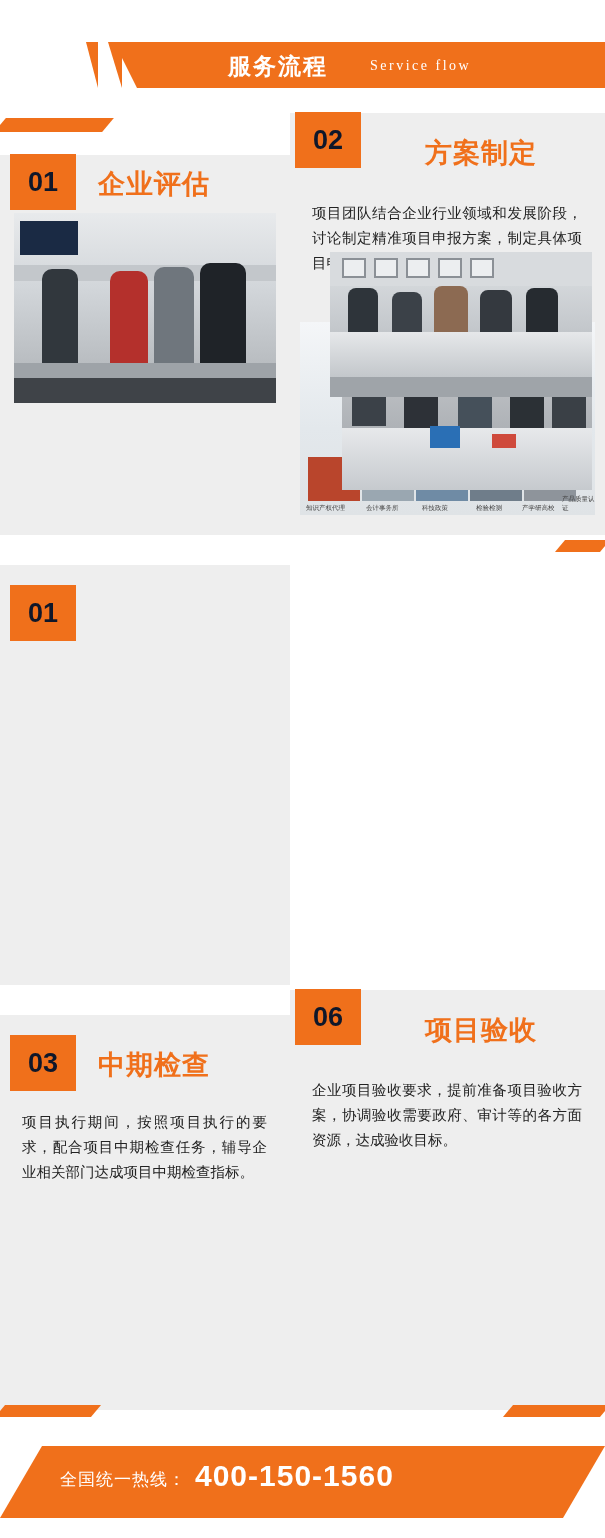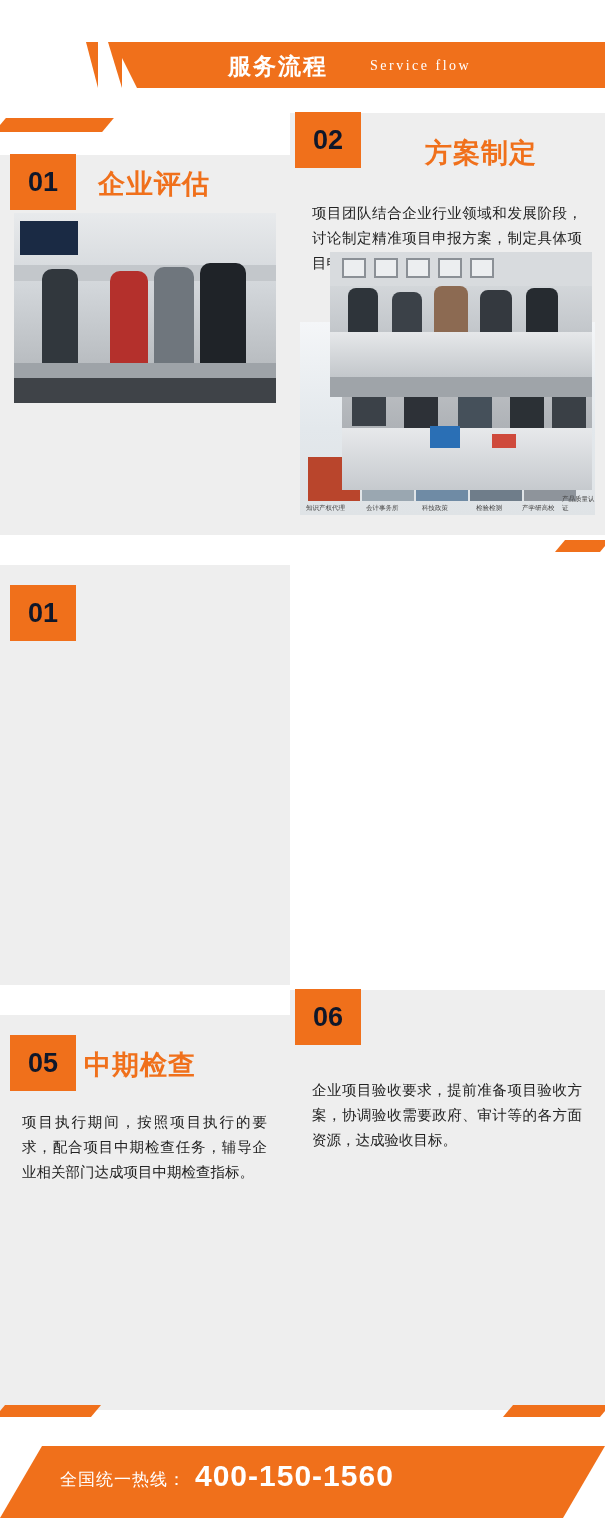--- a/index.html
+++ b/index.html
@@ -105,21 +105,21 @@
   #card4{left:290px;top:540px;width:315px;height:445px;}
   #card4 .num{left:5px;top:-1px;}
   #card4 .ttl{left:135px;top:22px;}
   #card4 .body{left:22px;top:88px;width:270px;}
 
   .photo4{left:342px;top:330px;width:250px;height:160px;}
 
   
   #card5{left:0px;top:1015px;width:290px;height:395px;}
   #card5 .num{left:10px;top:20px;}
-  #card5 .ttl{left:84px;top:32px;font-family:Liberation Mono, monospace;}
+  #card5 .ttl{left:98px;top:32px;font-family:Liberation Mono, monospace;}
   #card5 .body{left:22px;top:95px;width:245px;}
 
   .photo5{left:14px;top:213px;width:262px;height:165px;}
 
   
   #card6{left:290px;top:990px;width:315px;height:420px;}
   #card6 .num{left:5px;top:-1px;}
   #card6 .ttl{left:135px;top:22px;}
   #card6 .body{left:22px;top:88px;width:270px;}
 
@@ -243,37 +243,38 @@
     <div style="position:absolute;left:62px;top:50px;width:34px;height:48px;background:#2d3137;border-radius:8px 8px 0 0;"></div>
     <div style="position:absolute;left:116px;top:48px;width:34px;height:50px;background:#45505a;border-radius:8px 8px 0 0;"></div>
     <div style="position:absolute;left:168px;top:46px;width:34px;height:52px;background:#2b3035;border-radius:8px 8px 0 0;"></div>
     <div style="position:absolute;left:210px;top:42px;width:34px;height:56px;background:#3a4046;border-radius:8px 8px 0 0;"></div>
     <div style="position:absolute;left:0;top:98px;width:100%;height:62px;background:linear-gradient(#e7e9eb,#c6cace);"></div>
     <div style="position:absolute;left:88px;top:96px;width:30px;height:22px;background:#2a6fb5;"></div>
     <div style="position:absolute;left:150px;top:104px;width:24px;height:14px;background:#cf4a3c;"></div>
   </div>
 
   <div class="card" id="card5">
-    <div class="num">05</div>
+    <div class="num">03</div>
     <div class="ttl">中期检查</div>
     <div class="body">项目执行期间，按照项目执行的要求，配合项目中期检查任务，辅导企业相关部门达成项目中期检查指标。</div>
   </div>
 
   <div class="photo photo5" style="background:linear-gradient(#e8eaec 0%,#d2d6da 45%,#b4b8bc 100%);">
     <div style="position:absolute;left:6px;top:8px;width:58px;height:34px;background:#1a2a44;"></div>
     <div style="position:absolute;left:0;top:52px;width:100%;height:16px;background:#c3c7cb;"></div>
     <div style="position:absolute;left:28px;top:56px;width:36px;height:100px;background:#31373d;border-radius:10px 10px 0 0;"></div>
     <div style="position:absolute;left:96px;top:58px;width:38px;height:100px;background:#b4302c;border-radius:10px 10px 0 0;"></div>
     <div style="position:absolute;left:140px;top:54px;width:40px;height:104px;background:#6f767d;border-radius:10px 10px 0 0;"></div>
     <div style="position:absolute;left:186px;top:50px;width:46px;height:110px;background:#1f2328;border-radius:10px 10px 0 0;"></div>
     <div style="position:absolute;left:0;top:150px;width:100%;height:15px;background:#9ea3a8;"></div>
   </div>
 
   <div class="card" id="card6">
     <div class="num">06</div>
+    <div class="ttl">项目验收</div>
     <div class="body">企业项目验收要求，提前准备项目验收方案，协调验收需要政府、审计等的各方面资源，达成验收目标。</div>
   </div>
 
   <div class="photo photo6" style="background:linear-gradient(#dfe2e5 0%,#c5c9cd 50%,#a9adb2 100%);">
     <div style="position:absolute;left:0;top:0;width:100%;height:34px;background:#d8dbde;"></div>
     <div style="position:absolute;left:12px;top:6px;width:20px;height:16px;border:2px solid #8b9096;background:#eceef0;"></div>
     <div style="position:absolute;left:44px;top:6px;width:20px;height:16px;border:2px solid #8b9096;background:#eceef0;"></div>
     <div style="position:absolute;left:76px;top:6px;width:20px;height:16px;border:2px solid #8b9096;background:#eceef0;"></div>
     <div style="position:absolute;left:108px;top:6px;width:20px;height:16px;border:2px solid #8b9096;background:#eceef0;"></div>
     <div style="position:absolute;left:140px;top:6px;width:20px;height:16px;border:2px solid #8b9096;background:#eceef0;"></div>

